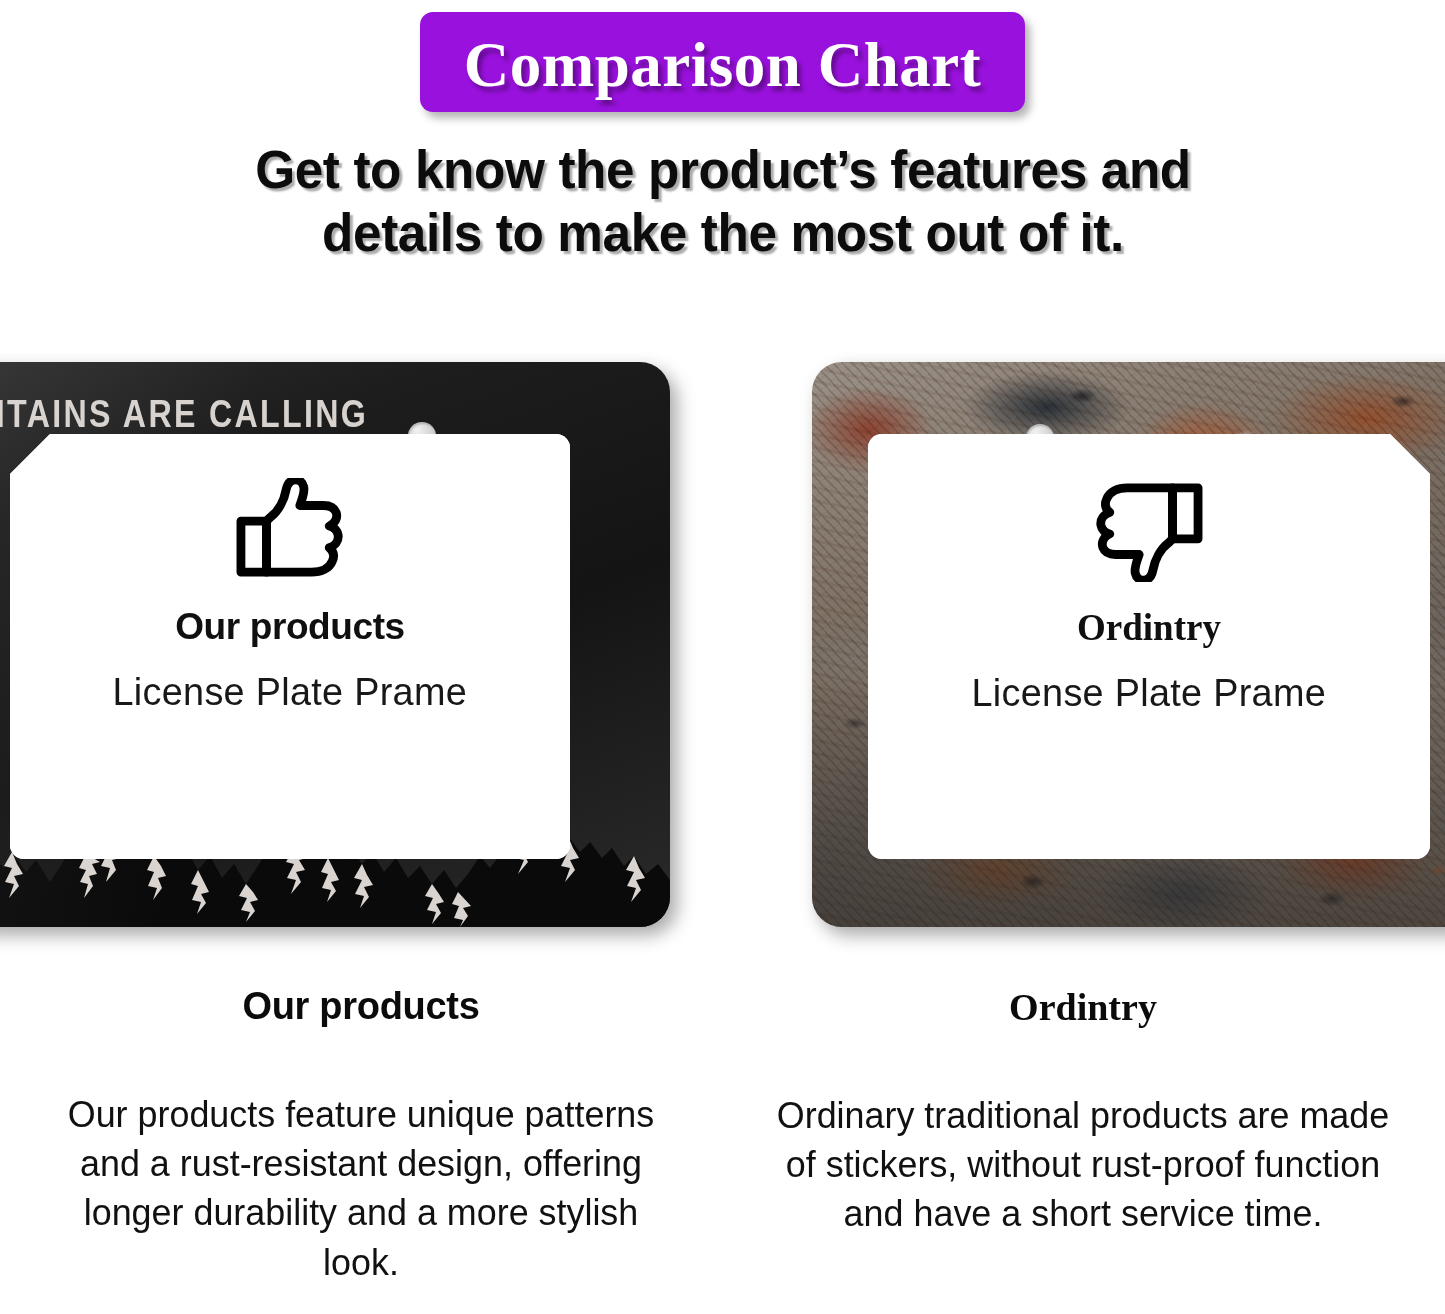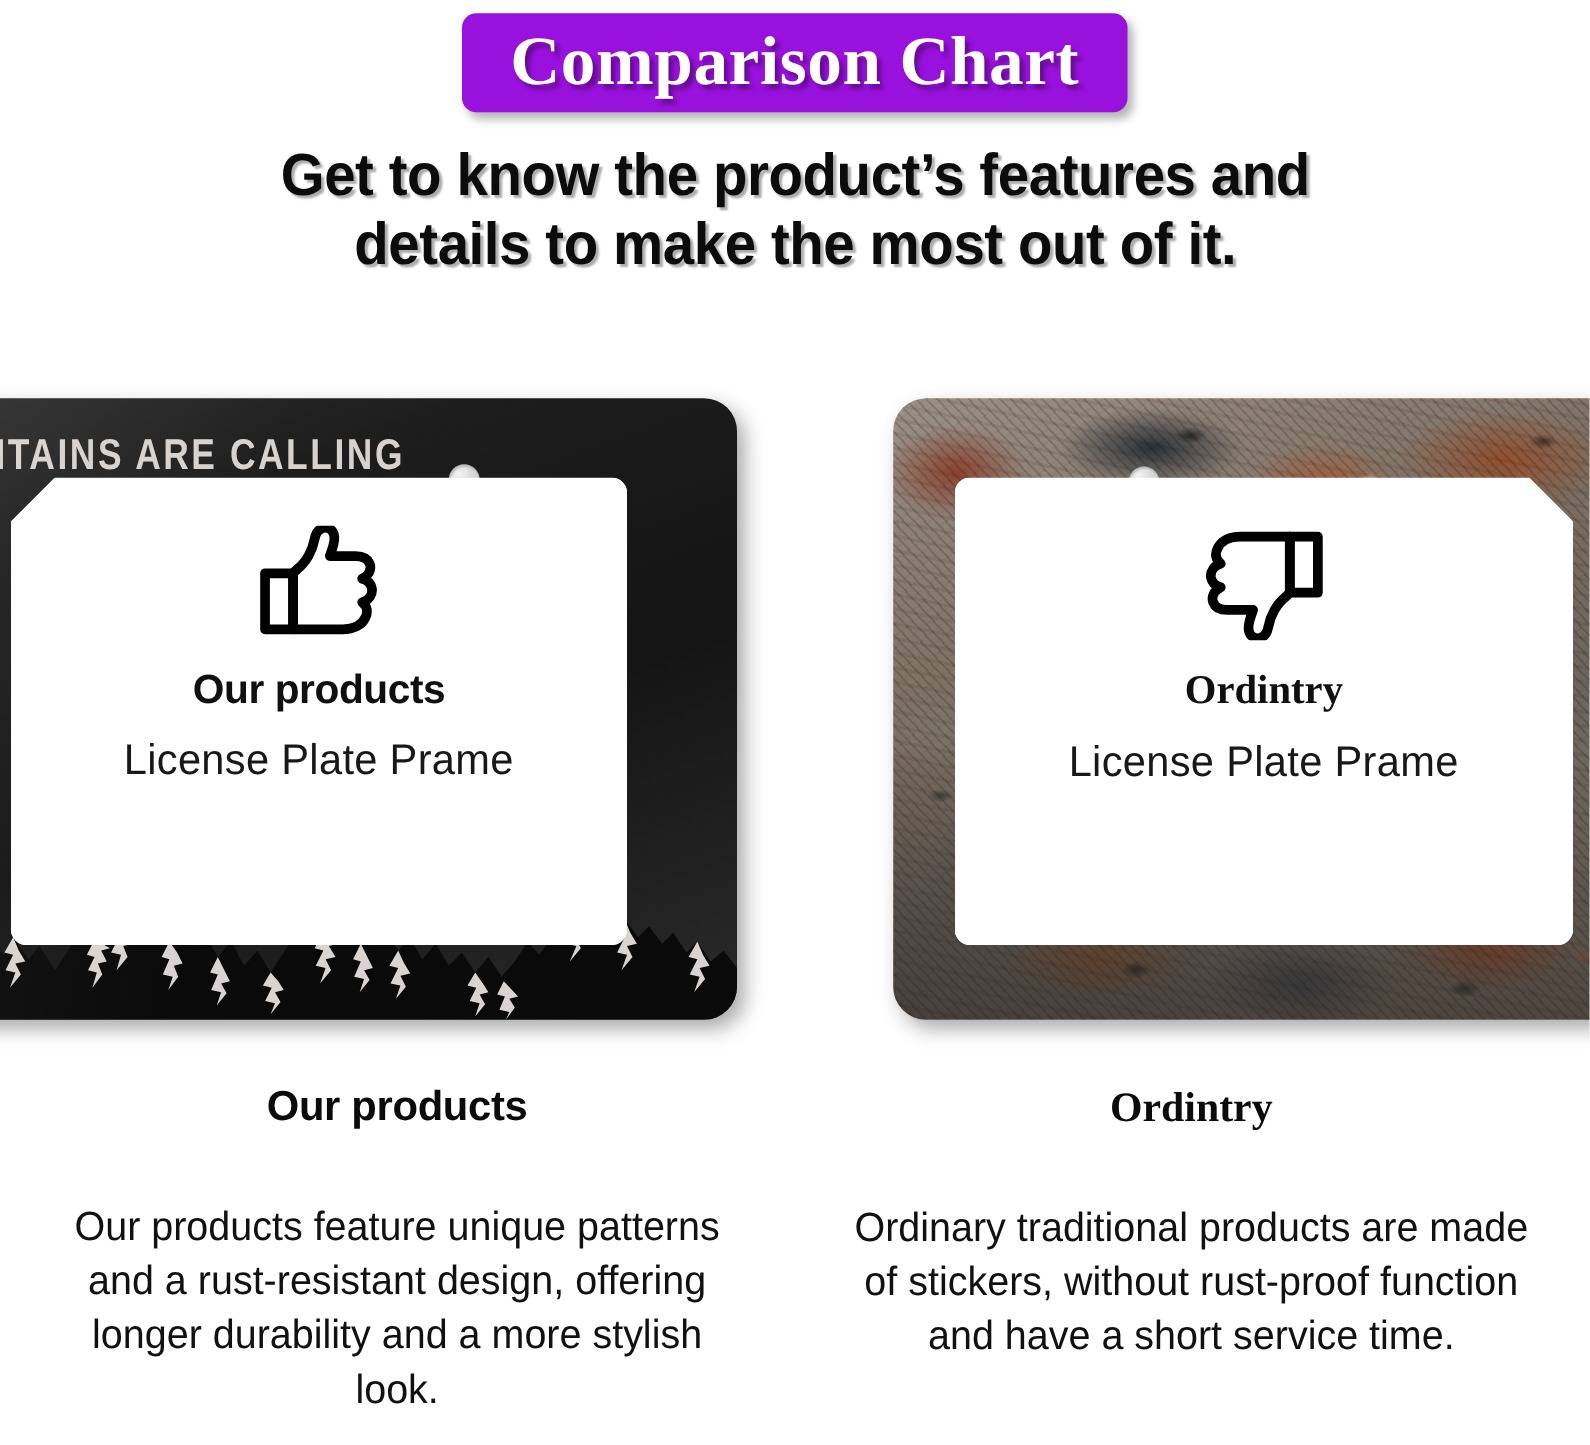--- a/index.html
+++ b/index.html
@@ -27,20 +27,21 @@
   }
   .banner-text {
     font-family:"Liberation Serif", serif;
     font-weight:bold;
     font-size:63px;
     line-height:1.05;
     color:#ffffff;
     letter-spacing:0.5px;
     white-space:nowrap;
     text-shadow:4px 5px 4px rgba(0,0,0,0.34);
+    margin-top:10px;
   }
 
   .subtitle {
     margin:26px auto 0 auto;
     width:1200px;
     text-align:center;
     font-family:"Liberation Sans Narrow","Liberation Sans", sans-serif;
     font-weight:bold;
     font-size:54px;
     line-height:1.16;

